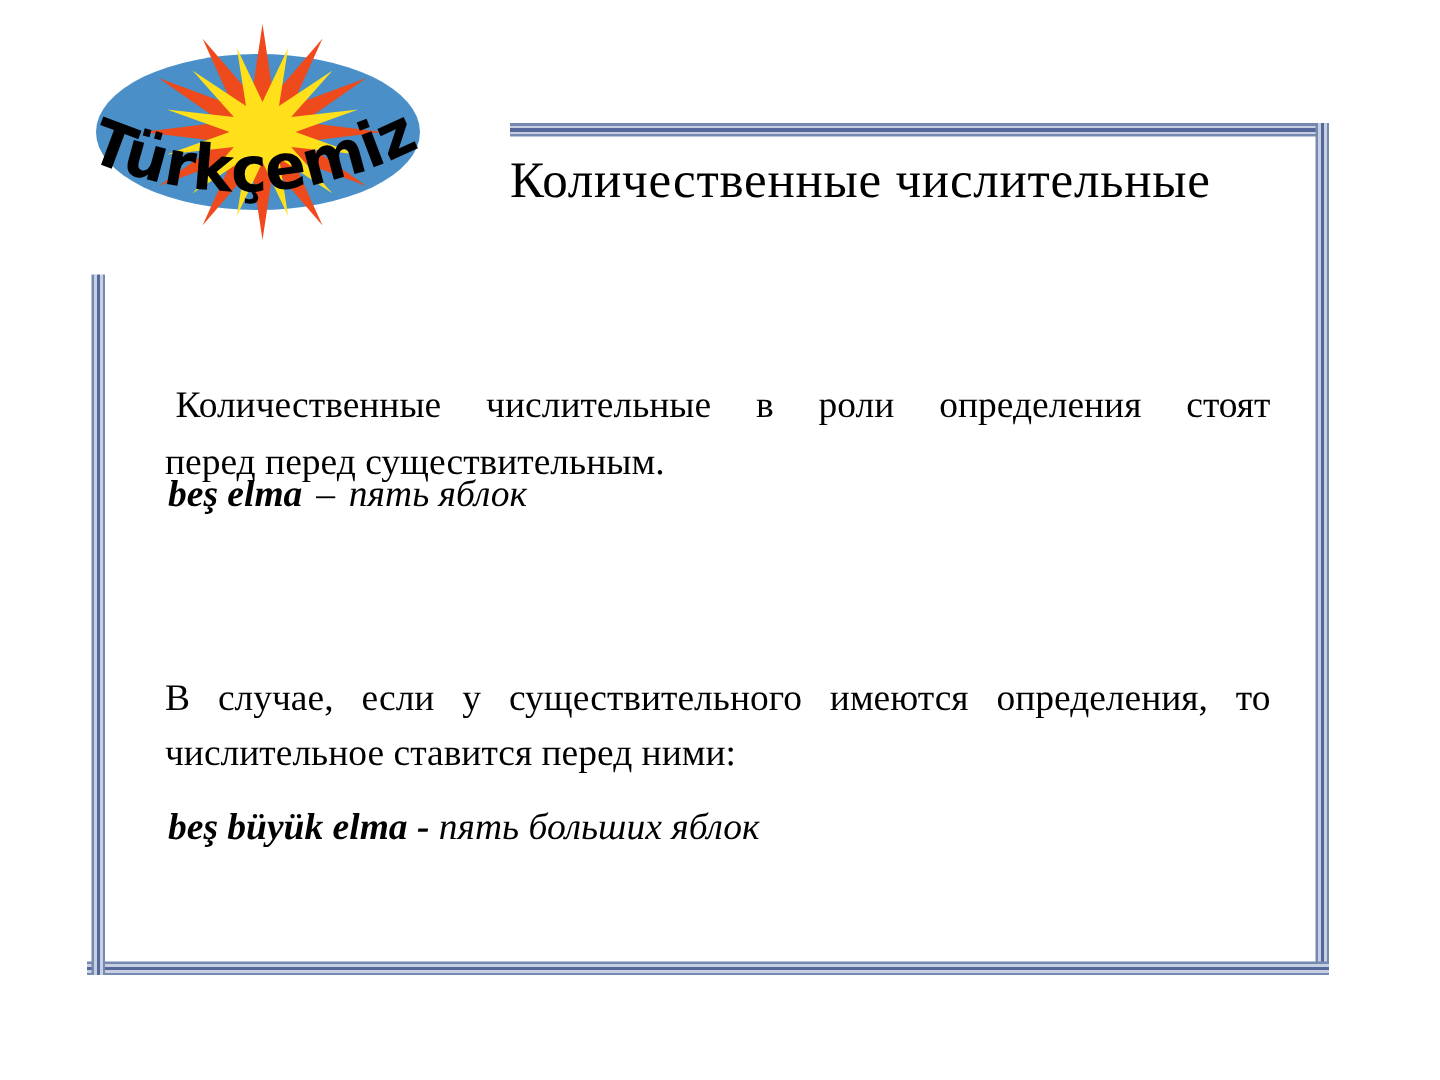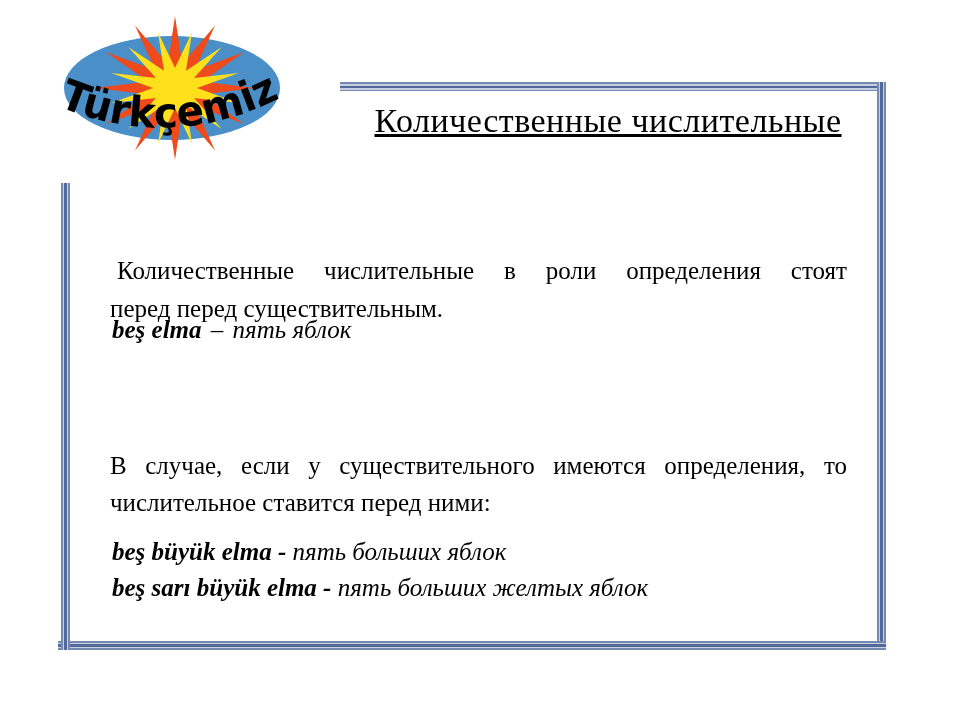--- a/index.html
+++ b/index.html
@@ -31,22 +31,22 @@
   #frame-bottom { left:58px;  top:641px; width:828px; }
   #frame-left   { left:61px;  top:183px; height:467px; }
 
   #logo { position:absolute; left:0; top:0; width:300px; height:180px; }
   #logo text {
     font-family:"DejaVu Sans", sans-serif; font-weight:bold; font-size:42px;
   }
 
   #title {
     position:absolute; left:340px; top:99px; width:536px;
-    font-size:34px; line-height:44px; text-align:center; white-space:nowrap;
-    text-decoration:underline; letter-spacing:0.5px;
+    font-size:34px; line-height:44px; text-align:left; white-space:nowrap;
+    letter-spacing:0.5px;
   }
 
   .body-text { position:absolute; font-size:25px; line-height:38px; }
   #para1 { left:110px; top:220px; width:737px; }
   #para2 { left:110px; top:415px; width:737px; line-height:37px; }
   .jline { text-align:justify; text-align-last:justify;margin-top:32px; }
   .indent { text-indent:7px; }
   #ex1  { left:112px; top:312px; line-height:36px; }
   #ex23 { left:112px; top:534px; line-height:36px; }
   .tk { font-weight:bold; font-style:italic; }
@@ -89,19 +89,15 @@
     <span class="tk">beş elma</span>
     <span class="dash">–</span>
     <span class="ru">пять яблок</span>
   </div>
 
   <div id="ex23" class="body-text">
     <div>
       <span class="tk">beş büyük elma -</span>
       <span class="ru">пять больших яблок</span>
     </div>
-    <div>
-      <span class="tk">beş sarı büyük elma -</span>
-      <span class="ru">пять больших желтых яблок</span>
-    </div>
   </div>
 
 </div>
 
 </body></html>

